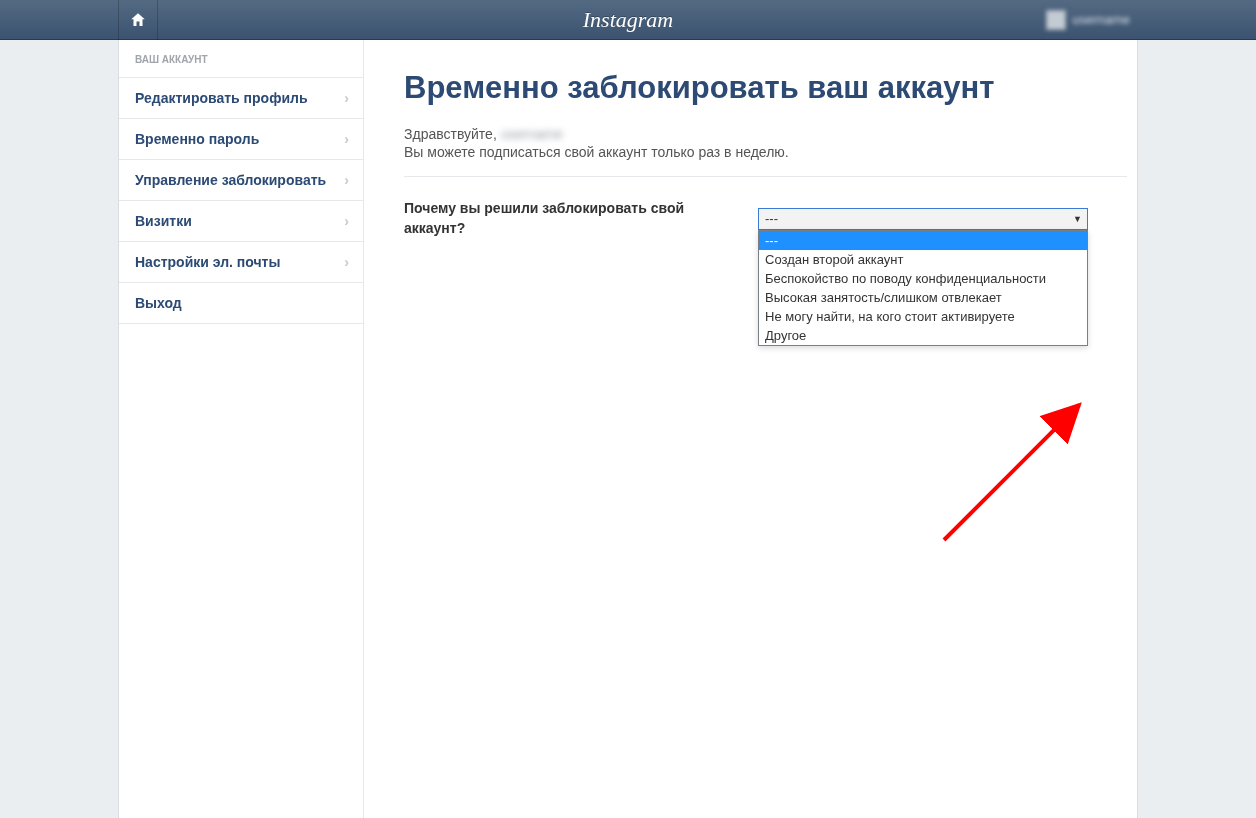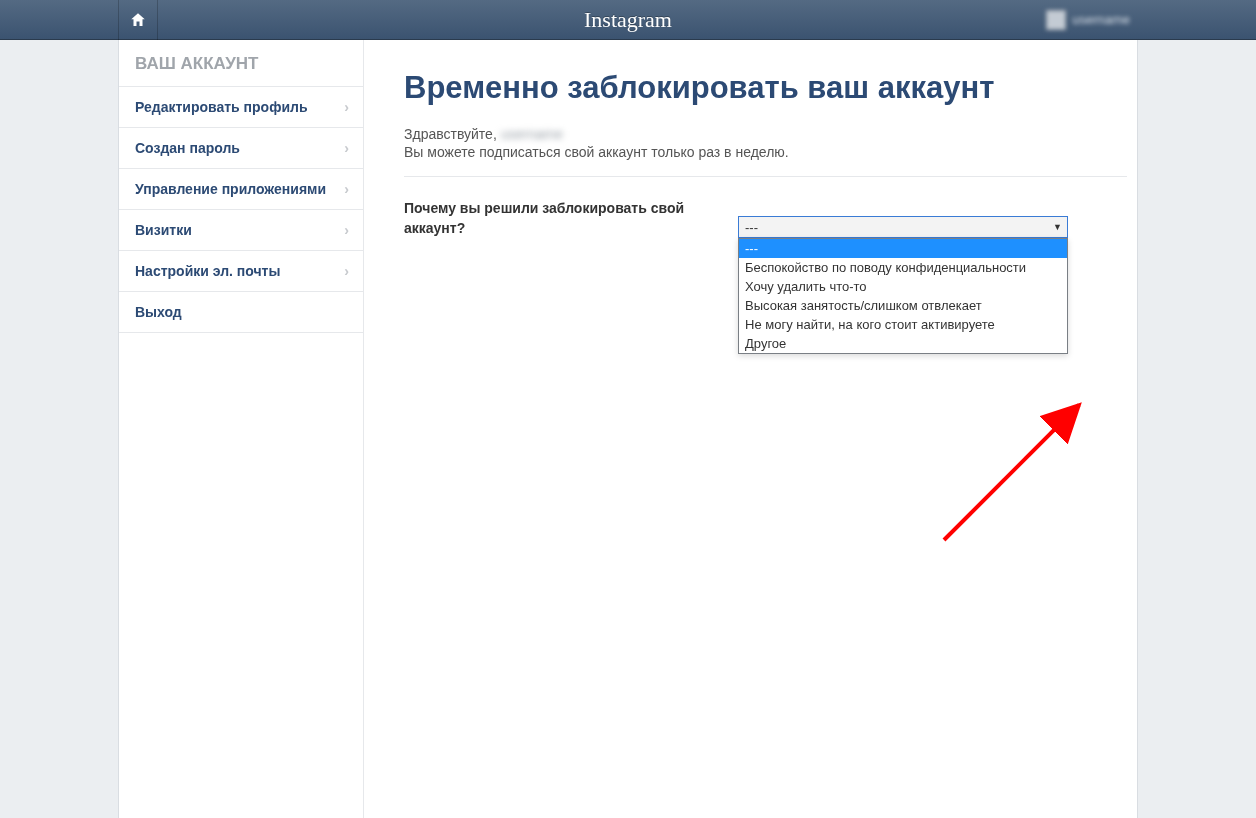--- a/index.html
+++ b/index.html
@@ -33,20 +33,21 @@
     justify-content: center;
     border-right: 1px solid rgba(0,0,0,0.2);
     border-left: 1px solid rgba(0,0,0,0.2);
     cursor: pointer;
   }
   .logo {
     position: absolute;
     left: 50%;
     transform: translateX(-50%);
     font-family: cursive;
+    font-style: italic;
     font-size: 22px;
     color: #fff;
     text-shadow: 0 -1px 0 rgba(0,0,0,0.3);
   }
   .user-area {
     margin-left: auto;
     display: flex;
     align-items: center;
     gap: 6px;
     color: #d6dde6;
@@ -70,21 +71,21 @@
     border-right: 1px solid #d9dde2;
   }
   .sidebar {
     width: 245px;
     border-right: 1px solid #e6e8eb;
     background: #fff;
   }
   .sidebar-header {
     padding: 14px 16px 12px;
     color: #a0a5ab;
-    font-size: 17px;
+    font-size: 10px;
     font-weight: bold;
     border-bottom: 1px solid #e6e8eb;
   }
   .sidebar-item {
     display: flex;
     align-items: center;
     justify-content: space-between;
     padding: 12px 14px 12px 16px;
     border-bottom: 1px solid #e6e8eb;
     cursor: pointer;
@@ -121,22 +122,22 @@
     margin-bottom: 12px;
     max-width: 720px;
   }
   .divider {
     border: none;
     border-top: 1px solid #e6e8eb;
     margin: 14px 0 22px;
   }
   .question-row {
     display: flex;
-    align-items: flex-end;
-    gap: 44px;
+    align-items: center;
+    gap: 64px;
   }
   .question-label {
     width: 290px;
     font-weight: bold;
     color: #333;
     line-height: 1.4;
   }
   .select-wrap {
     flex: 1;
     position: relative;
@@ -206,25 +207,25 @@
 </div>
 
 <div class="page">
   <aside class="sidebar">
     <div class="sidebar-header">ВАШ АККАУНТ</div>
     <div class="sidebar-item">
       <span>Редактировать профиль</span>
       <span class="chev">›</span>
     </div>
     <div class="sidebar-item">
-      <span>Создан пароль</span>
-      <span class="chev">›</span>
-    </div>
-    <div class="sidebar-item">
-      <span>Управление приложениями</span>
+      <span>Временно пароль</span>
+      <span class="chev">›</span>
+    </div>
+    <div class="sidebar-item">
+      <span>Управление заблокировать</span>
       <span class="chev">›</span>
     </div>
     <div class="sidebar-item">
       <span>Визитки</span>
       <span class="chev">›</span>
     </div>
     <div class="sidebar-item">
       <span>Настройки эл. почты</span>
       <span class="chev">›</span>
     </div>
@@ -243,22 +244,22 @@
       <p class="para">Вы можете подписаться свой аккаунт только раз в неделю.</p>
       <hr class="divider">
       <div class="question-row">
         <div class="question-label">Почему вы решили заблокировать свой аккаунт?</div>
         <div class="select-wrap">
           <div class="select-box">
             <span>---</span>
           </div>
           <div class="dropdown">
             <div class="dropdown-option selected">---</div>
+            <div class="dropdown-option">Создан второй аккаунт</div>
             <div class="dropdown-option">Беспокойство по поводу конфиденциальности</div>
-            <div class="dropdown-option">Хочу удалить что-то</div>
             <div class="dropdown-option">Высокая занятость/слишком отвлекает</div>
             <div class="dropdown-option">Не могу найти, на кого стоит активируете</div>
             <div class="dropdown-option">Другое</div>
           </div>
         </div>
       </div>
     </div>
 
     <svg class="arrow" width="180" height="200">
       <defs>

